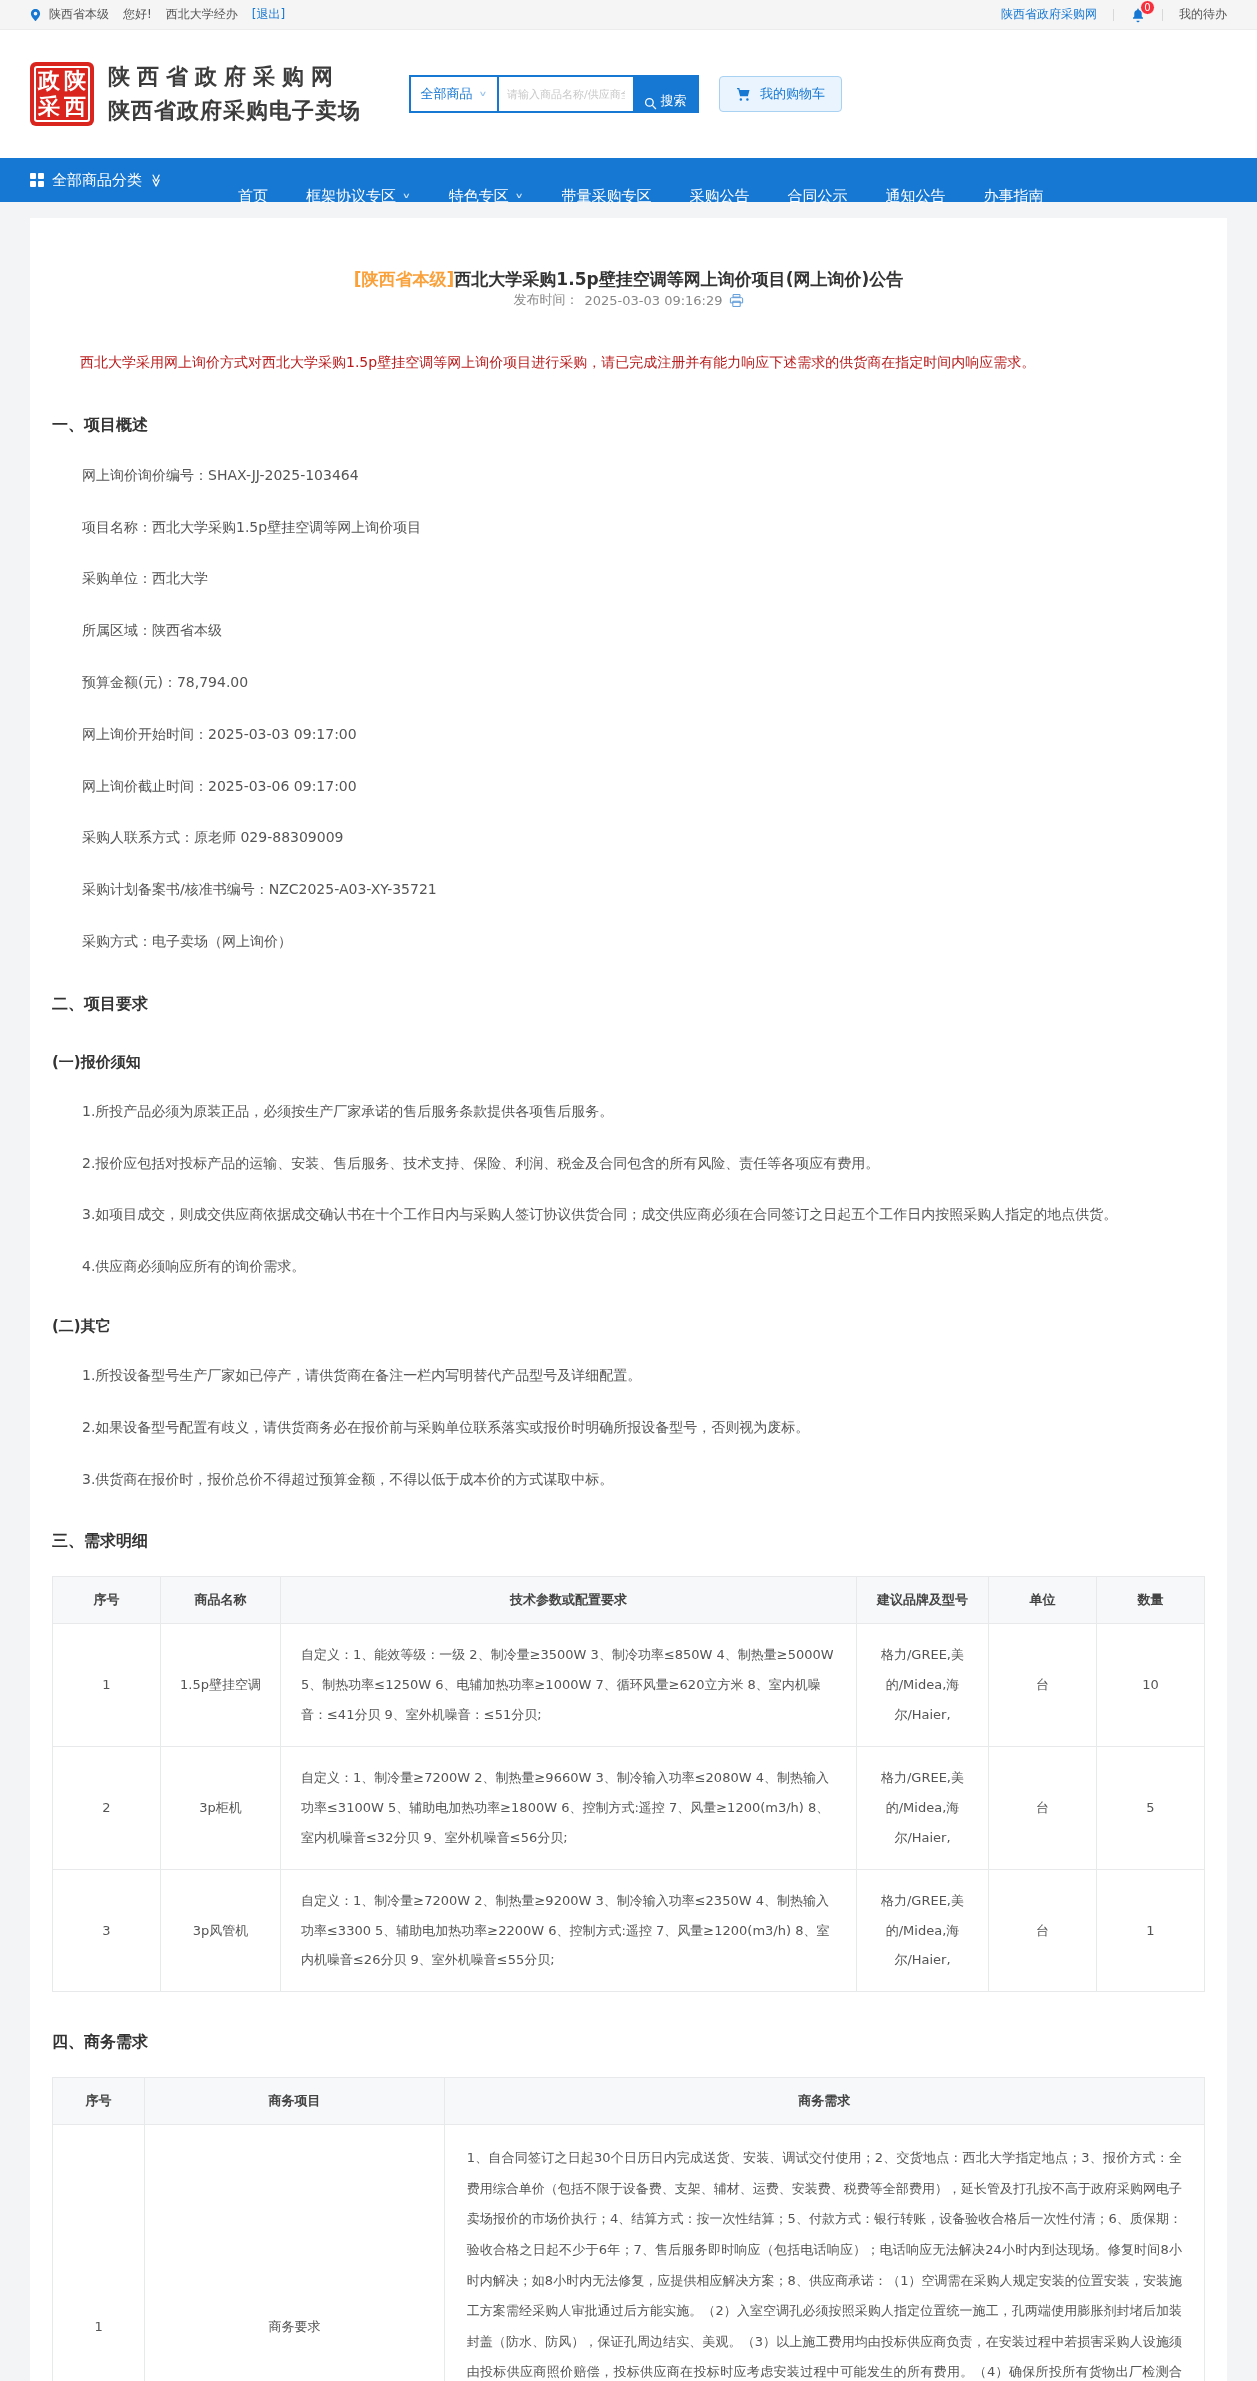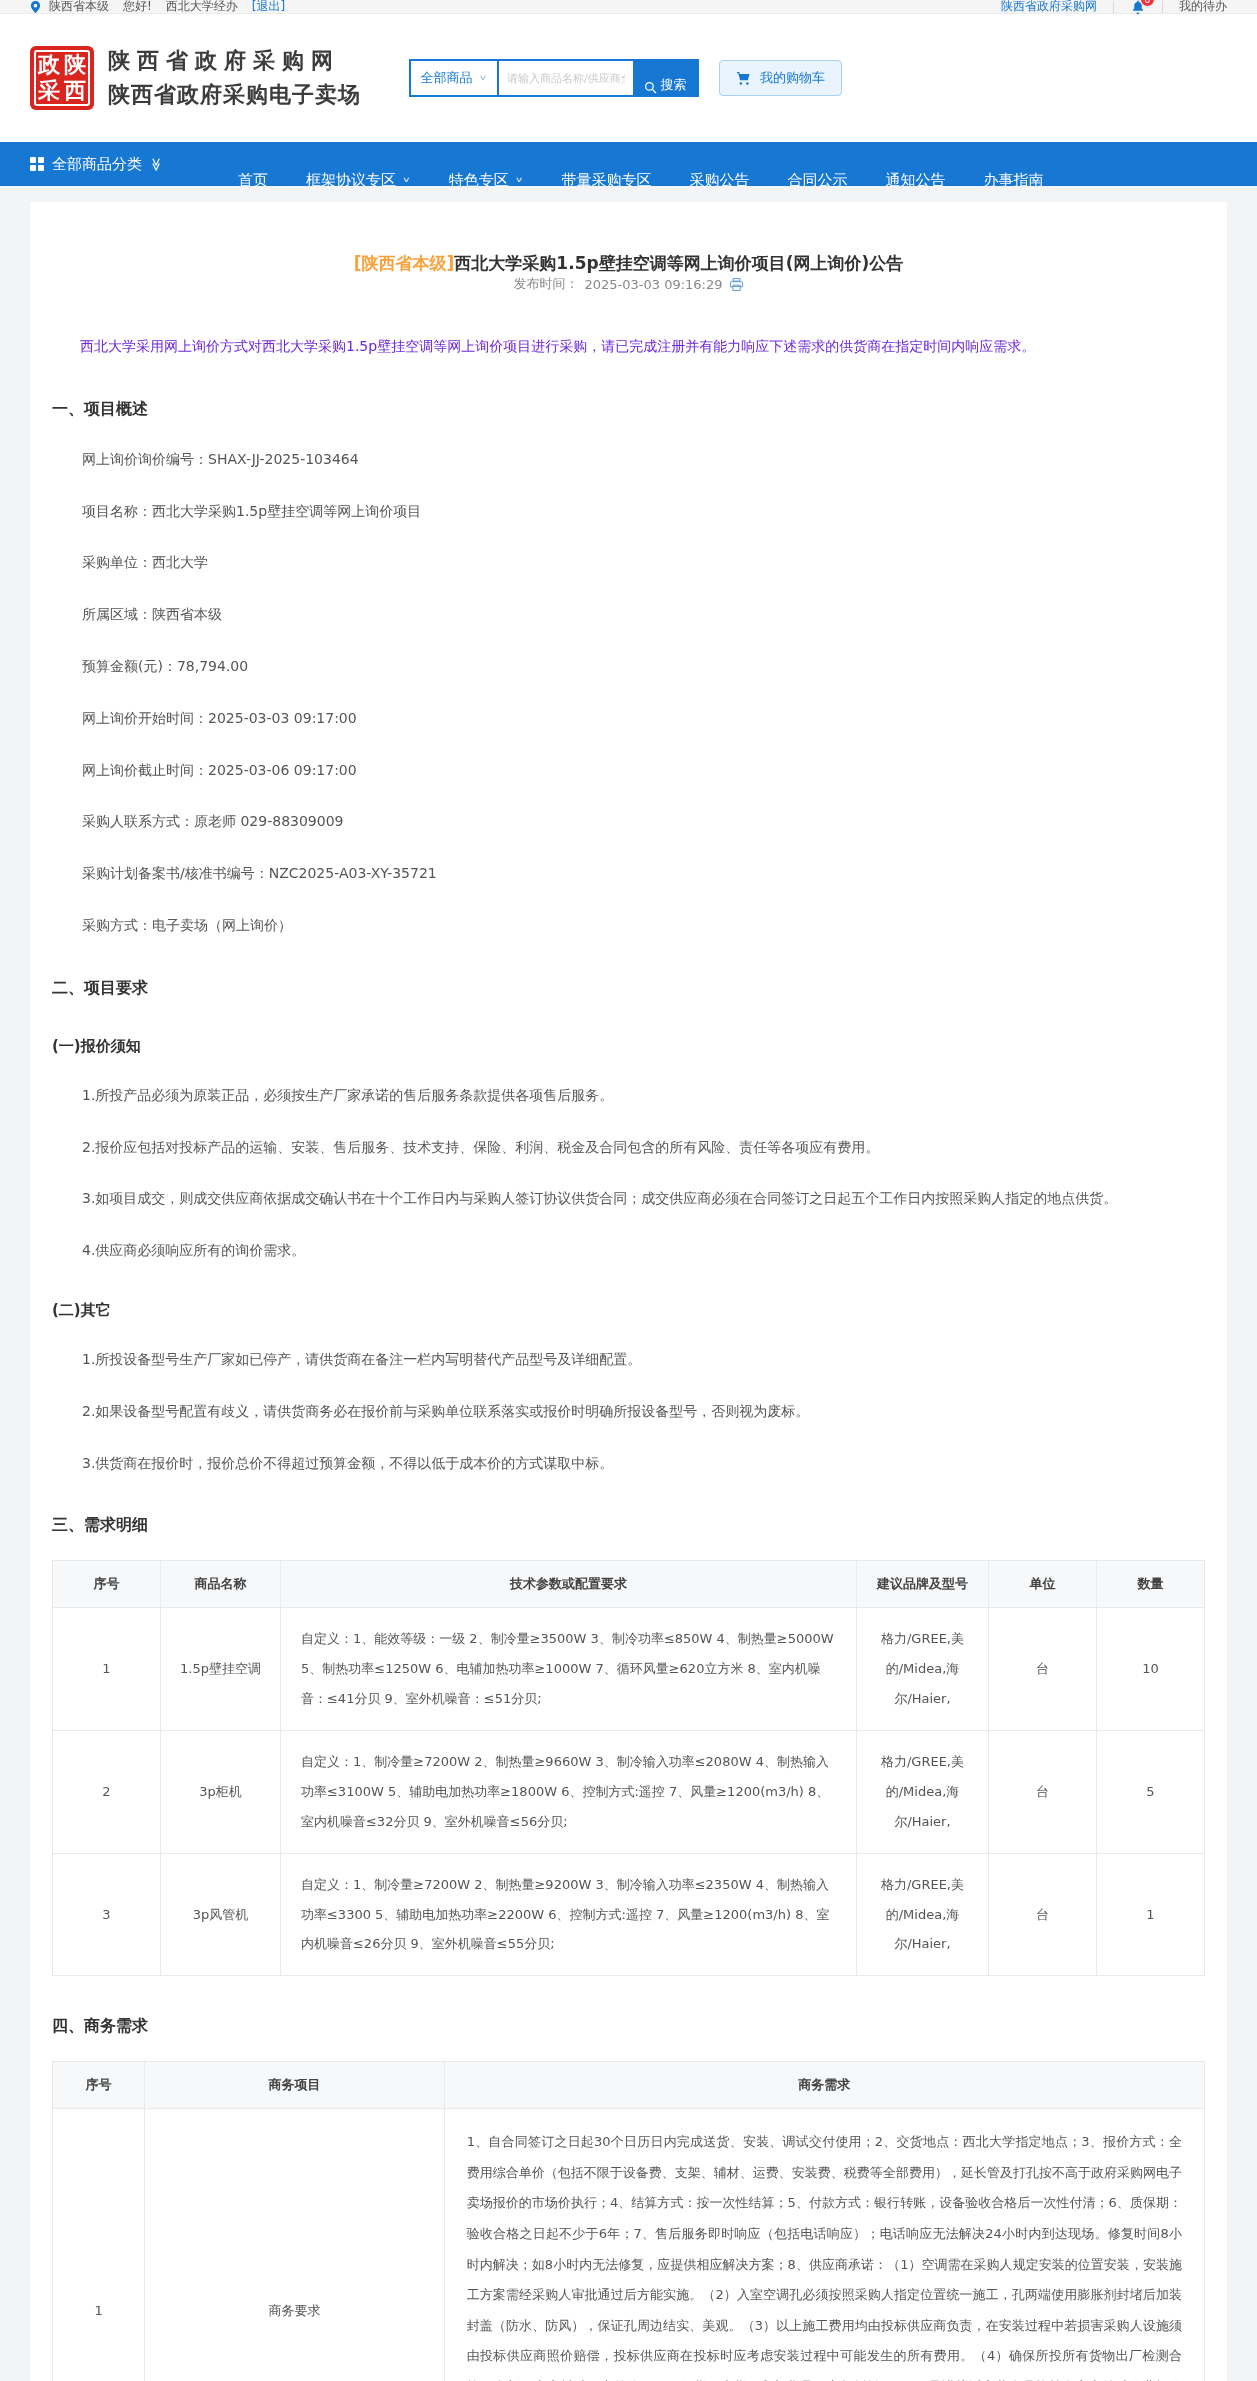--- a/index.html
+++ b/index.html
@@ -7,21 +7,21 @@
   body {
     width:1257px;
     background:#f3f4f5;
     font-family:"DejaVu Sans","Liberation Sans",sans-serif;
     color:#333;
   }
   .blue { color:#1678d3; }
 
   
   .topbar {
-    height:14px; background:#f5f5f5; border-bottom:1px solid #ececec;
+    height:30px; background:#f5f5f5; border-bottom:1px solid #ececec;
     display:flex; align-items:center; padding:0 30px; font-size:12px; color:#555;
   }
   .topbar-left { display:flex; align-items:center; gap:14px; }
   .topbar-left .pin { display:inline-flex; margin-right:-6px; }
   .topbar-right { margin-left:auto; display:flex; align-items:center; gap:16px; }
   .vdiv { width:1px; height:12px; background:#d8d8d8; }
   .bell-wrap { position:relative; display:inline-flex; cursor:pointer; }
   .badge {
     position:absolute; top:-7px; right:-9px; background:#f5313d; color:#fff;
     min-width:15px; height:15px; line-height:13px; text-align:center;
@@ -75,21 +75,21 @@
   .nav-items { display:flex; align-items:center; gap:38px; font-size:15px;margin-top:32px; }
   .nav-item { display:flex; align-items:center; gap:6px; cursor:pointer; white-space:nowrap; }
   .nav-item .chev { color:#cfe4f8; }
 
   
   .main { padding:16px 30px 0; }
   .card { background:#fff; padding:50px 22px 38px; }
   .ann-title { text-align:center; font-size:17px; font-weight:bold; color:#333; }
   .ann-title .tag { color:#f9a13b; }
   .pub { text-align:center; font-size:13px; color:#888; display:flex; justify-content:center; align-items:center; gap:6px; }
-  .intro { margin:42px 28px 0; font-size:14px; color:#6d28d9; line-height:1.7; }
+  .intro { margin:42px 28px 0; font-size:14px; color:#b91c1c; line-height:1.7; }
 
   .sec-h { margin:40px 0 0; font-size:16px; font-weight:bold; color:#333; }
   .sub-h { margin:38px 0 0; font-size:15px; font-weight:bold; color:#333; }
   .field, .item { margin:28px 0 0 30px; font-size:14px; color:#555; line-height:1.7; }
 
   table { width:100%; border-collapse:collapse; margin-top:24px; }
   th, td { border:1px solid #e7e9eb; font-size:13px; }
   th { background:#f7f8fa; color:#444; font-weight:bold; padding:14px 8px; }
   td { color:#555; padding:14px 10px; text-align:center; line-height:2.3; }
   td.spec { text-align:left; padding:16px 20px; }

